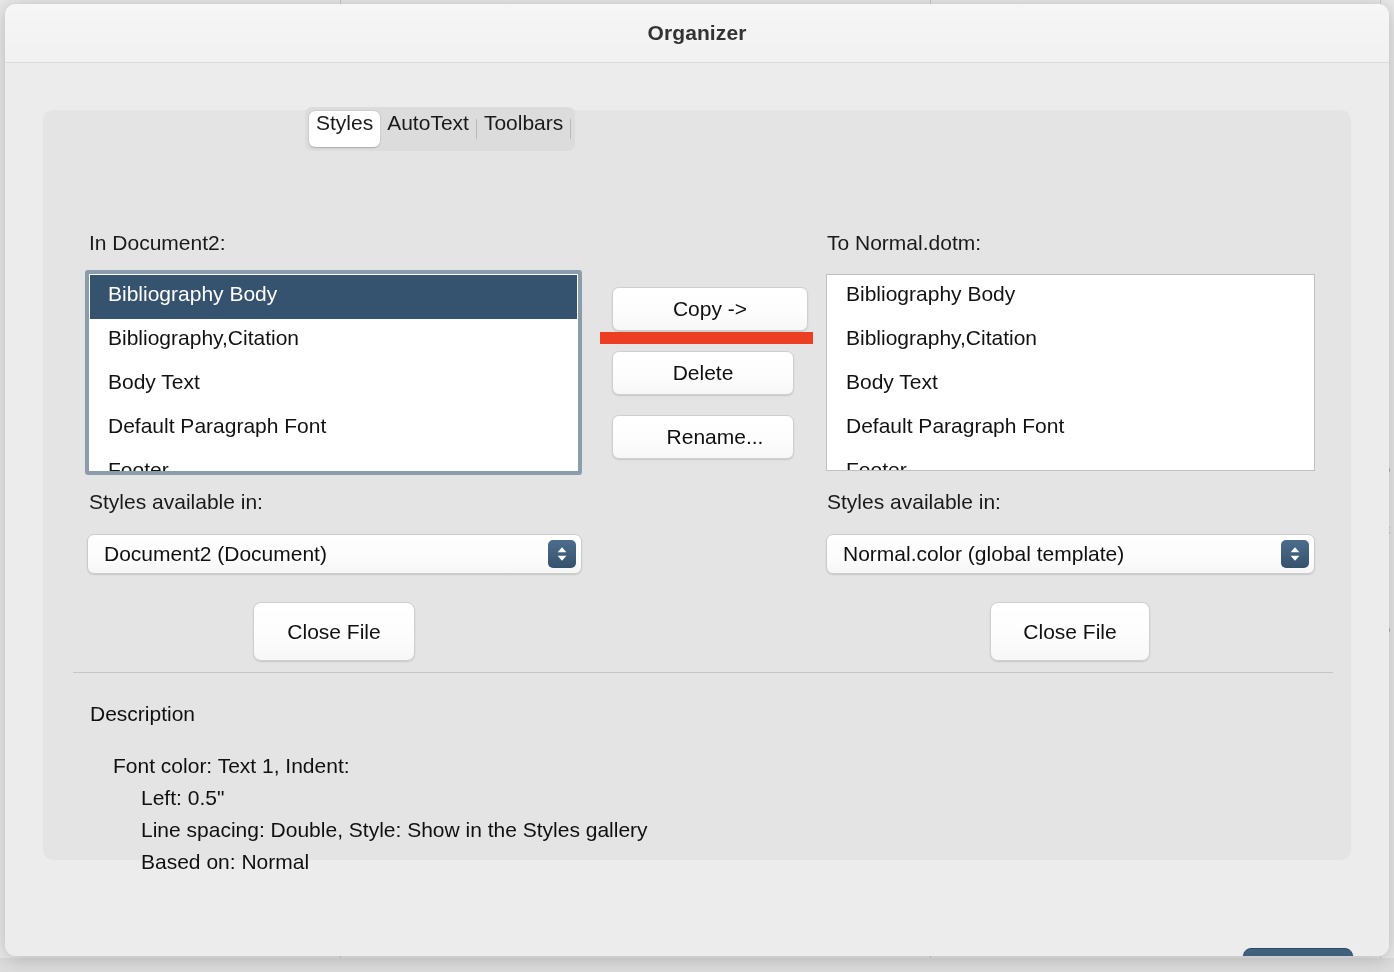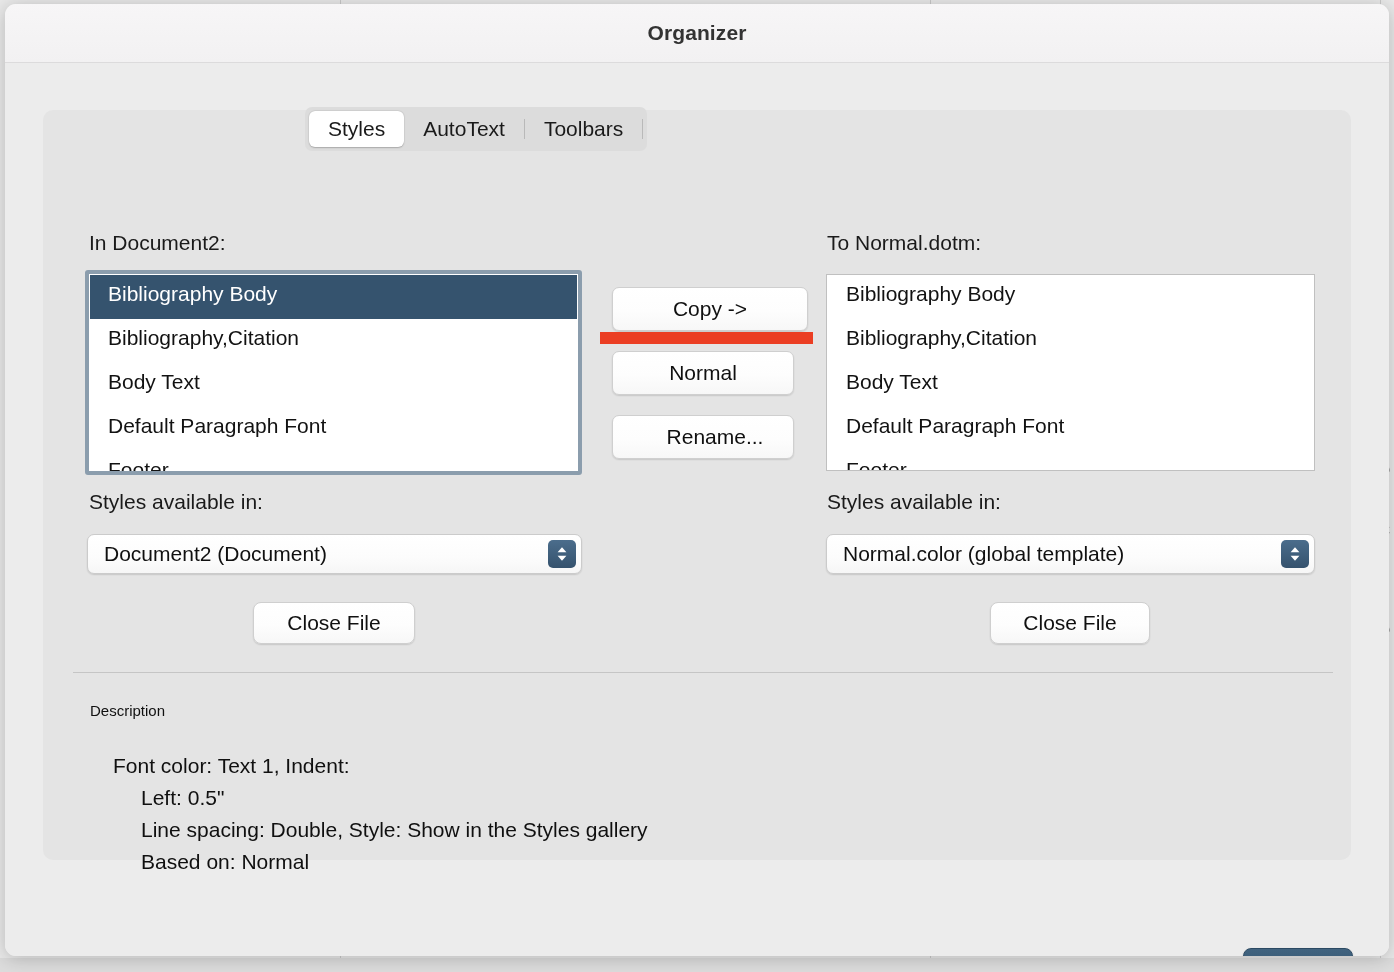--- a/index.html
+++ b/index.html
@@ -99,22 +99,21 @@
     background: #dcdcdc;
     border-radius: 7px;
     display: flex;
     align-items: center;
     padding: 0 4px;
   }
   .tab {
     position: relative;
     height: 36px;
     display: flex;
-    align-items: center;
-    padding: 0 19px;
+    padding: 0 7px;
     font-size: 21px;
     color: #1a1a1a;
     border-radius: 6px;
     cursor: default;
     white-space: nowrap;
   }
   .tab.active {
     background: #ffffff;
     box-shadow: 0 0.5px 1.5px rgba(0,0,0,0.22), 0 0 0 0.5px rgba(0,0,0,0.04);
   }
@@ -240,21 +239,21 @@
     justify-content: center;
     flex: 0 0 28px;
   }
   .stepper svg { display: block; }
   #select-left  { left: 82px;  top: 471px; width: 495px; justify-content: space-between; }
   #select-right { left: 821px; top: 471px; width: 489px; }
 
   
   .btn-closefile {
     position: absolute;
-    height: 42px;
+    height: 59px;
     background: linear-gradient(to bottom, #ffffff 0%, #fdfdfd 55%, #f7f7f7 100%);
     border: 0.5px solid #cfcfcf;
     border-radius: 8px;
     box-shadow: 0 1px 1.5px rgba(0,0,0,0.13);
     font-size: 21px;
     color: #101010;
     display: flex;
     align-items: center;
     justify-content: center;
     cursor: default;
@@ -271,21 +270,21 @@
     width: 1260px;
     height: 1px;
     background: #c5c5c5;
   }
 
   
   #desc-title {
     position: absolute;
     left: 85px;
     top: 639px;
-    font-size: 15px;
+    font-size: 21px;
     color: #101010;
   }
   #desc-body {
     position: absolute;
     left: 108px;
     top: 687px;
     width: 1180px;
     font-size: 21px;
     color: #101010;
     line-height: 32px;
@@ -378,21 +377,21 @@
 
     <div class="btn-closefile" id="closefile-left">
       <span>Close File</span>
     </div>
 
     <div class="btn" id="btn-copy">
       <span>Copy -&gt;</span>
     </div>
     <div id="red-marker"></div>
     <div class="btn" id="btn-delete">
-      <span>Normal</span>
+      <span>Delete</span>
     </div>
     <div class="btn" id="btn-rename">
       <span>Rename...</span>
     </div>
 
     <div class="col-label" style="left:822px; top:168px;">To Normal.dotm:</div>
 
     <div class="listbox" id="list-right">
       <div class="list-item">Bibliography Body</div>
       <div class="list-item">Bibliography,Citation</div>

